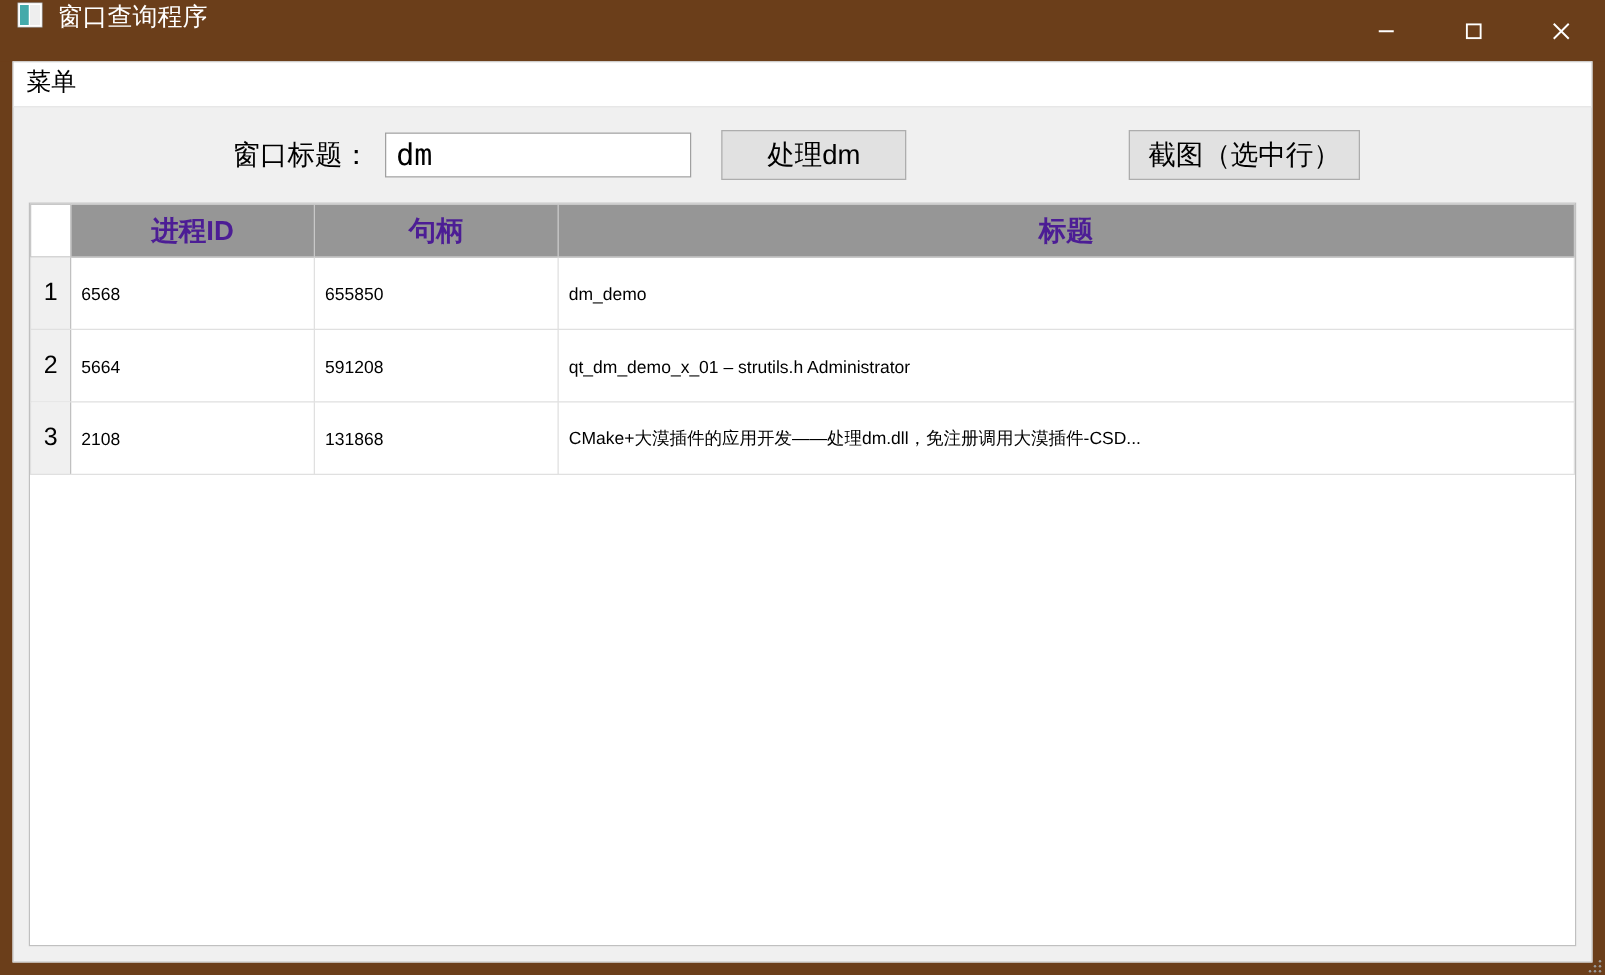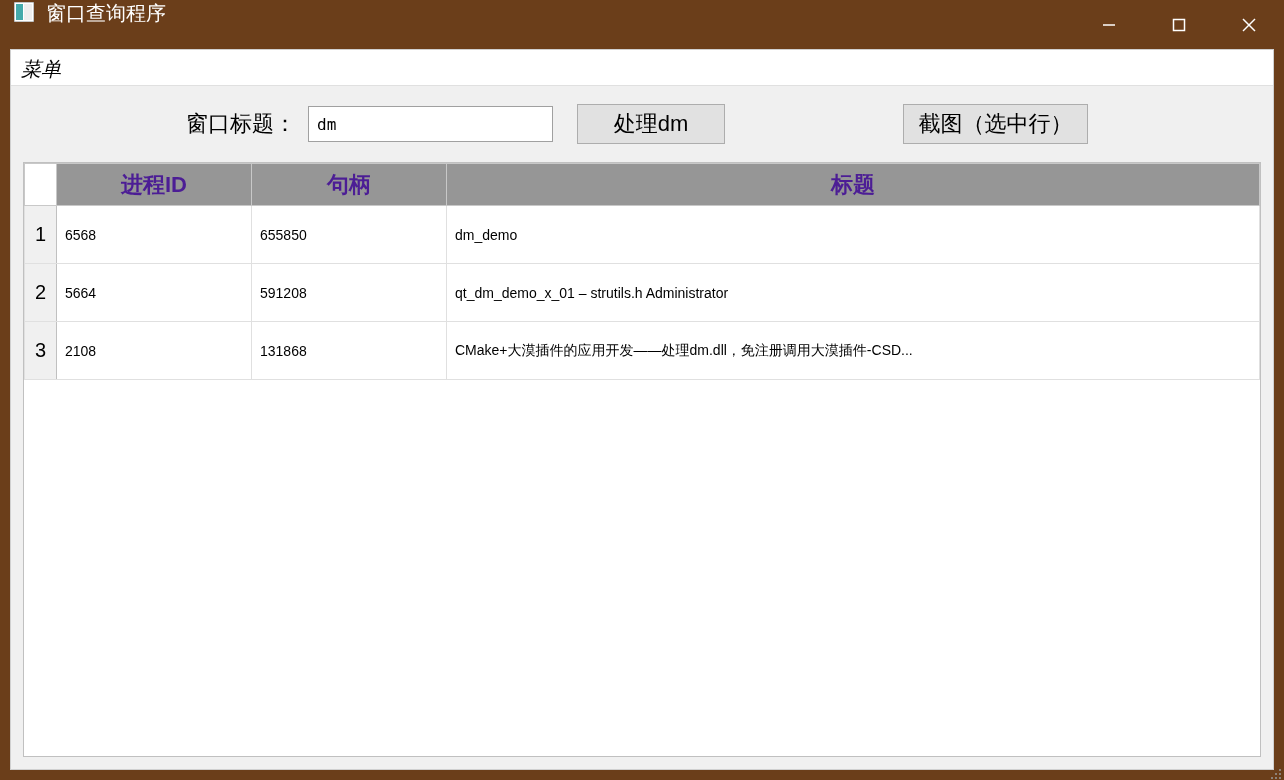--- a/index.html
+++ b/index.html
@@ -46,23 +46,22 @@
       height: calc(780px - 49px - 10px);
       display: flex;
       flex-direction: column;
       border: 1px solid #d0d0d0;
     }
     .menubar {
       height: 36px;
       background: #fff;
       border-bottom: 1px solid #e0e0e0;
       display: flex;
-      align-items: flex-start;
+      align-items: flex-end;
       padding: 0 0px;
-      font-style: italic;
     }
     .menu-item {
       padding: 6px 10px;
       font-size: 20px;
       cursor: pointer;
     }
     .toolbar {
       display: flex;
       align-items: center;
       padding: 18px 20px 18px 20px;
@@ -71,21 +70,21 @@
     .toolbar-label {
       font-size: 22px;
       margin-left: 155px;
       margin-right: 12px;
     }
     .title-input {
       width: 245px;
       height: 36px;
       border: 1px solid #a0a0a0;
       padding: 4px 8px;
-      font-size: 16px;
+      font-size: 24px;
       font-family: "SimSun", monospace;
       background: #fff;
     }
     .query-btn {
       margin-left: 24px;
       width: 148px;
       height: 40px;
       font-size: 22px;
       background: #e1e1e1;
       border: 1px solid #adadad;

